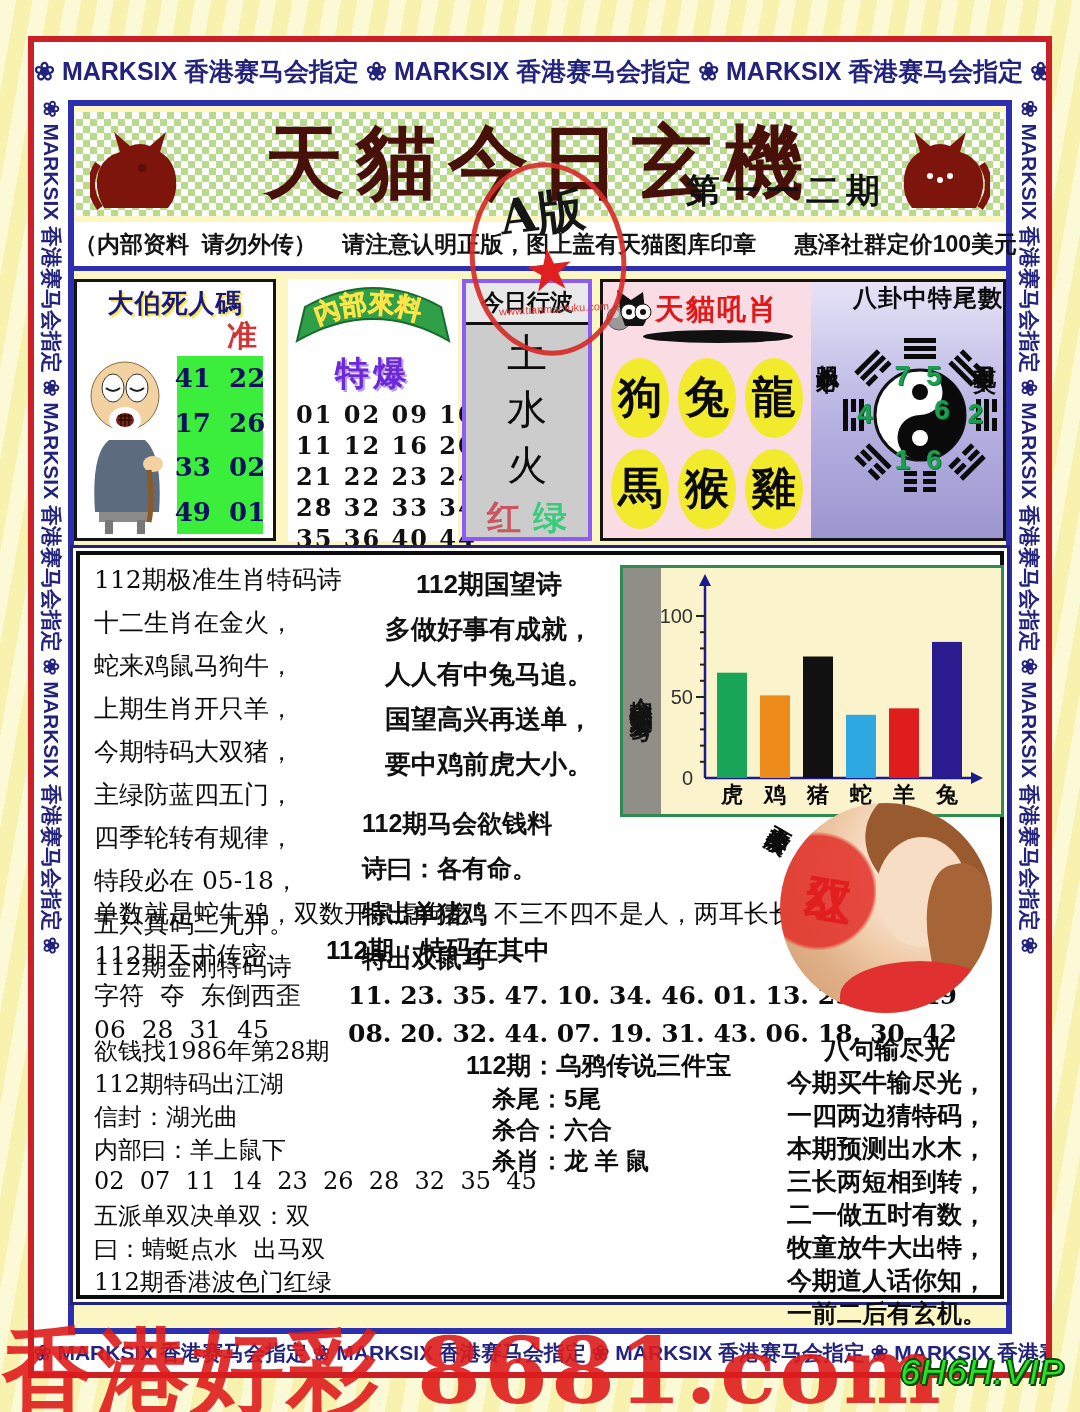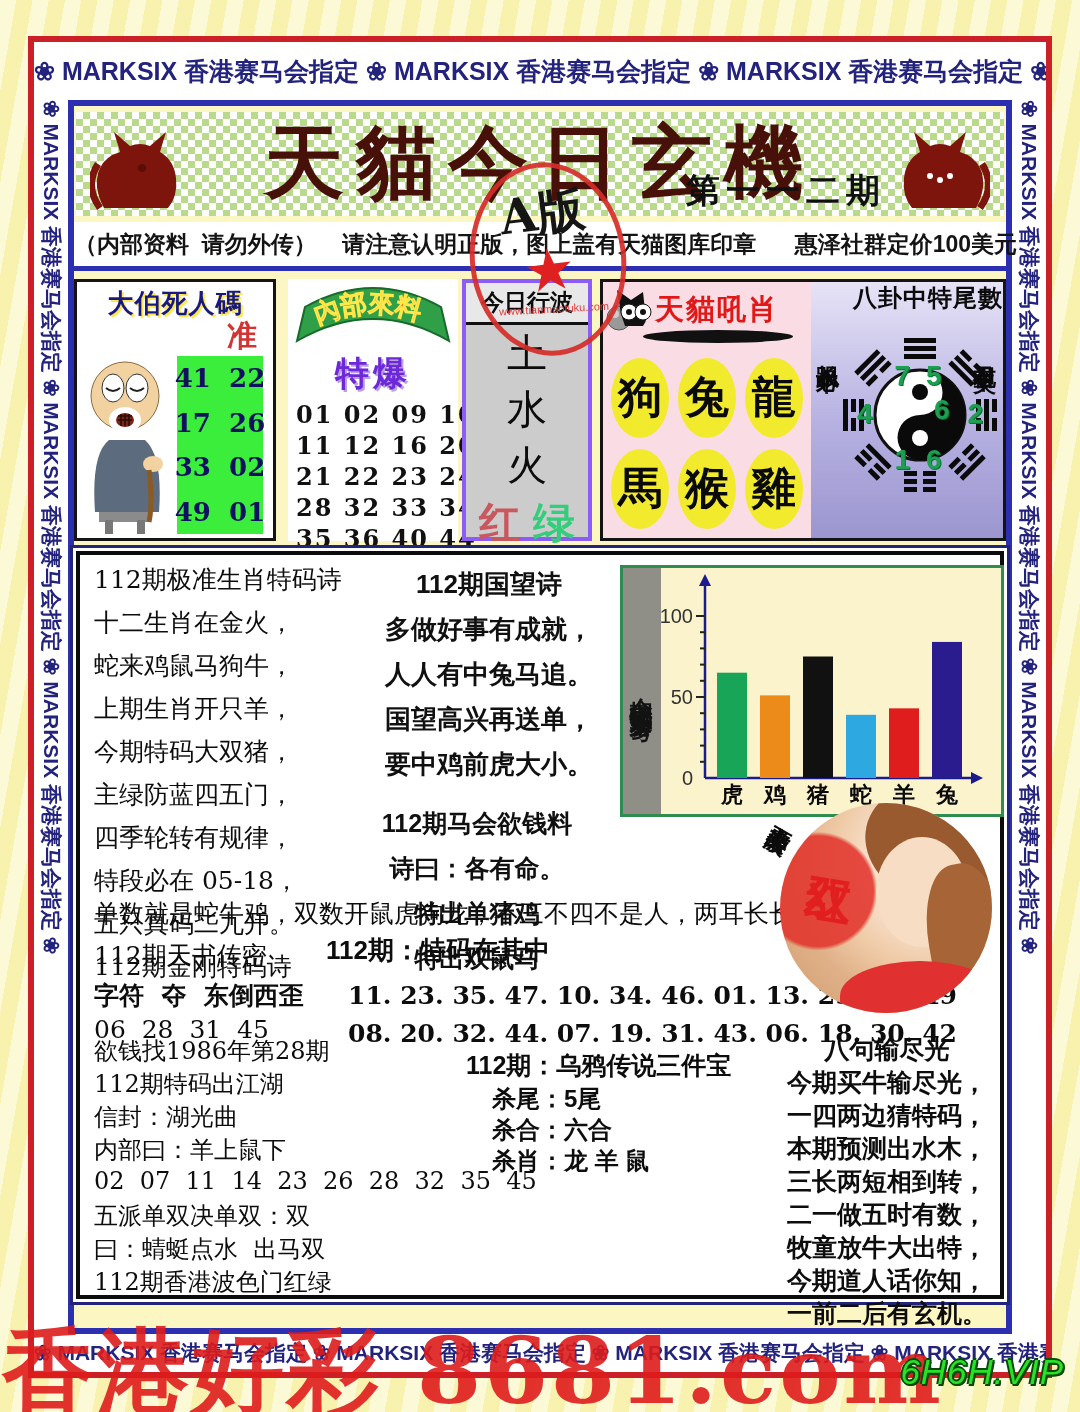--- a/index.html
+++ b/index.html
@@ -44,21 +44,21 @@
   .b1-green{position:absolute;left:100px;top:74px;width:86px;height:178px;background:#3bee3b;
     display:flex;flex-direction:column;justify-content:space-around;align-items:center;}
   .b1-pair{font-family:"DejaVu Serif",serif;font-weight:900;font-size:26px;color:#101060;white-space:pre;}
   .box2{position:relative;width:170px;background:#fff;margin-right:4px;text-align:center;}
   .b2-burst{margin-top:-4px;font-size:34px;font-weight:700;color:#6d28d9;text-shadow:2px 2px 0 #b9a0e0;letter-spacing:4px;}
   .b2-rows{margin-top:2px;}
   .b2-row{font-family:"DejaVu Serif",serif;font-weight:900;font-size:24px;color:#111;line-height:31px;text-align:left;padding-left:8px;letter-spacing:2px;white-space:pre;}
   .box3{position:relative;width:122px;background:#cccccc;border:4px solid #8b5cf6;margin-right:8px;text-align:center;}
   .b3-title{font-size:23px;font-weight:900;color:#0c0c0c;border-bottom:3px solid #111;padding:4px 0;background:#e8e8e8;}
   .b3-el{font-size:40px;color:#0c0c0c;line-height:56px;font-family:"DejaVu Serif",serif;}
-  .b3-colors{margin-top:2px;font-size:42px;font-weight:900;font-family:"DejaVu Serif",serif;}
+  .b3-colors{margin-top:2px;font-size:34px;font-weight:900;font-family:"DejaVu Serif",serif;}
   .b3-red{color:#c9575f;margin-right:12px;} .b3-green{color:#35cd7c;}
   .box4{position:relative;flex:1;border:3px solid #141414;display:flex;}
   .b4-pink{position:relative;width:196px;background:#fadde4;padding-left:12px;}
   .hx-title{position:absolute;left:52px;top:8px;font-size:29px;font-weight:900;color:#e01818;
     font-family:"DejaVu Serif",serif;letter-spacing:2px;}
   .hx-ellipse{position:absolute;left:40px;top:48px;width:150px;height:13px;background:#111;border-radius:50%;}
   .hx-cat{position:absolute;left:2px;top:2px;}
   .hx-grid{position:absolute;left:4px;top:70px;right:4px;bottom:4px;display:grid;
     grid-template-columns:1fr 1fr 1fr;grid-template-rows:1fr 1fr;justify-items:center;align-items:center;}
   .hx-oval{width:58px;height:80px;background:#f2ea2c;border-radius:50%;display:flex;align-items:center;justify-content:center;
@@ -76,30 +76,30 @@
   .bg-cap{position:absolute;top:64px;writing-mode:vertical-rl;text-orientation:upright;
     font-size:23px;font-weight:900;color:#0a0a0a;letter-spacing:2px;}
   .bg-cap-l{left:2px;} .bg-cap-r{right:2px;}
   
   .main{position:relative;margin:10px 2px 0;height:740px;background:#fff;border:4px solid #0c0c0c;
     box-shadow:0 0 0 3px #ffffff,0 0 0 6px #23237a;}
   .m-jizhun{position:absolute;left:14px;top:8px;}
   .jz-line{height:43px;font-size:25px;color:#0d0d0d;font-family:"DejaVu Serif",serif;}
   .m-guowang{position:absolute;left:282px;top:12px;width:254px;text-align:center;}
   .gw-line{height:45px;font-size:26px;font-weight:900;color:#101010;}
-  .m-mahui{position:absolute;left:270px;top:252px;width:254px;text-align:center;}
+  .m-mahui{position:absolute;left:282px;top:252px;width:254px;text-align:left;}
   .mh-line{height:45px;font-size:25px;font-weight:900;color:#101010;}
   .chartbox{position:absolute;left:540px;top:10px;width:378px;height:246px;border:3px solid #2f8b4f;background:#fbf3cb;display:flex;}
   .chart-side{width:38px;background:#8f8f88;display:flex;align-items:center;justify-content:center;
     writing-mode:vertical-rl;text-orientation:upright;font-size:23px;font-weight:900;color:#131313;letter-spacing:3px;}
   .chart-area{flex:1;position:relative;}
   .m-longline{position:absolute;left:14px;top:342px;font-size:25px;color:#0d0d0d;white-space:nowrap;font-family:"DejaVu Serif",serif;}
   .m-ts-title{position:absolute;left:14px;top:384px;font-size:25px;font-family:"DejaVu Serif",serif;color:#0d0d0d;}
   .m-tema-title{position:absolute;left:246px;top:378px;font-size:26px;font-weight:900;color:#0d0d0d;}
-  .m-ts1{position:absolute;left:14px;top:424px;font-size:25px;font-family:"DejaVu Serif",serif;color:#0d0d0d;white-space:pre;font-weight:bold;}
+  .m-ts1{position:absolute;left:14px;top:424px;font-size:25px;font-family:"DejaVu Serif",serif;color:#0d0d0d;white-space:pre;}
   .m-tema1{position:absolute;left:268px;top:426px;font-size:25px;font-weight:900;font-family:"DejaVu Serif",serif;color:#0d0d0d;}
   .m-ts2{position:absolute;left:14px;top:460px;font-size:25px;font-family:"DejaVu Serif",serif;color:#0d0d0d;white-space:pre;}
   .m-tema2{position:absolute;left:268px;top:464px;font-size:25px;font-weight:900;font-family:"DejaVu Serif",serif;color:#0d0d0d;}
   .m-list{position:absolute;left:14px;top:480px;}
   .ml-line{height:33px;font-size:24px;color:#0d0d0d;font-family:"DejaVu Serif",serif;white-space:pre;}
   .m-wuya-title{position:absolute;left:386px;top:494px;font-size:25px;font-weight:900;color:#0d0d0d;}
   .m-wuya{position:absolute;left:412px;top:528px;}
   .wy-line{height:31px;font-size:24px;font-weight:900;color:#0d0d0d;}
   .photo{position:absolute;left:700px;top:248px;width:212px;height:210px;border-radius:50%;overflow:hidden;
     background:

